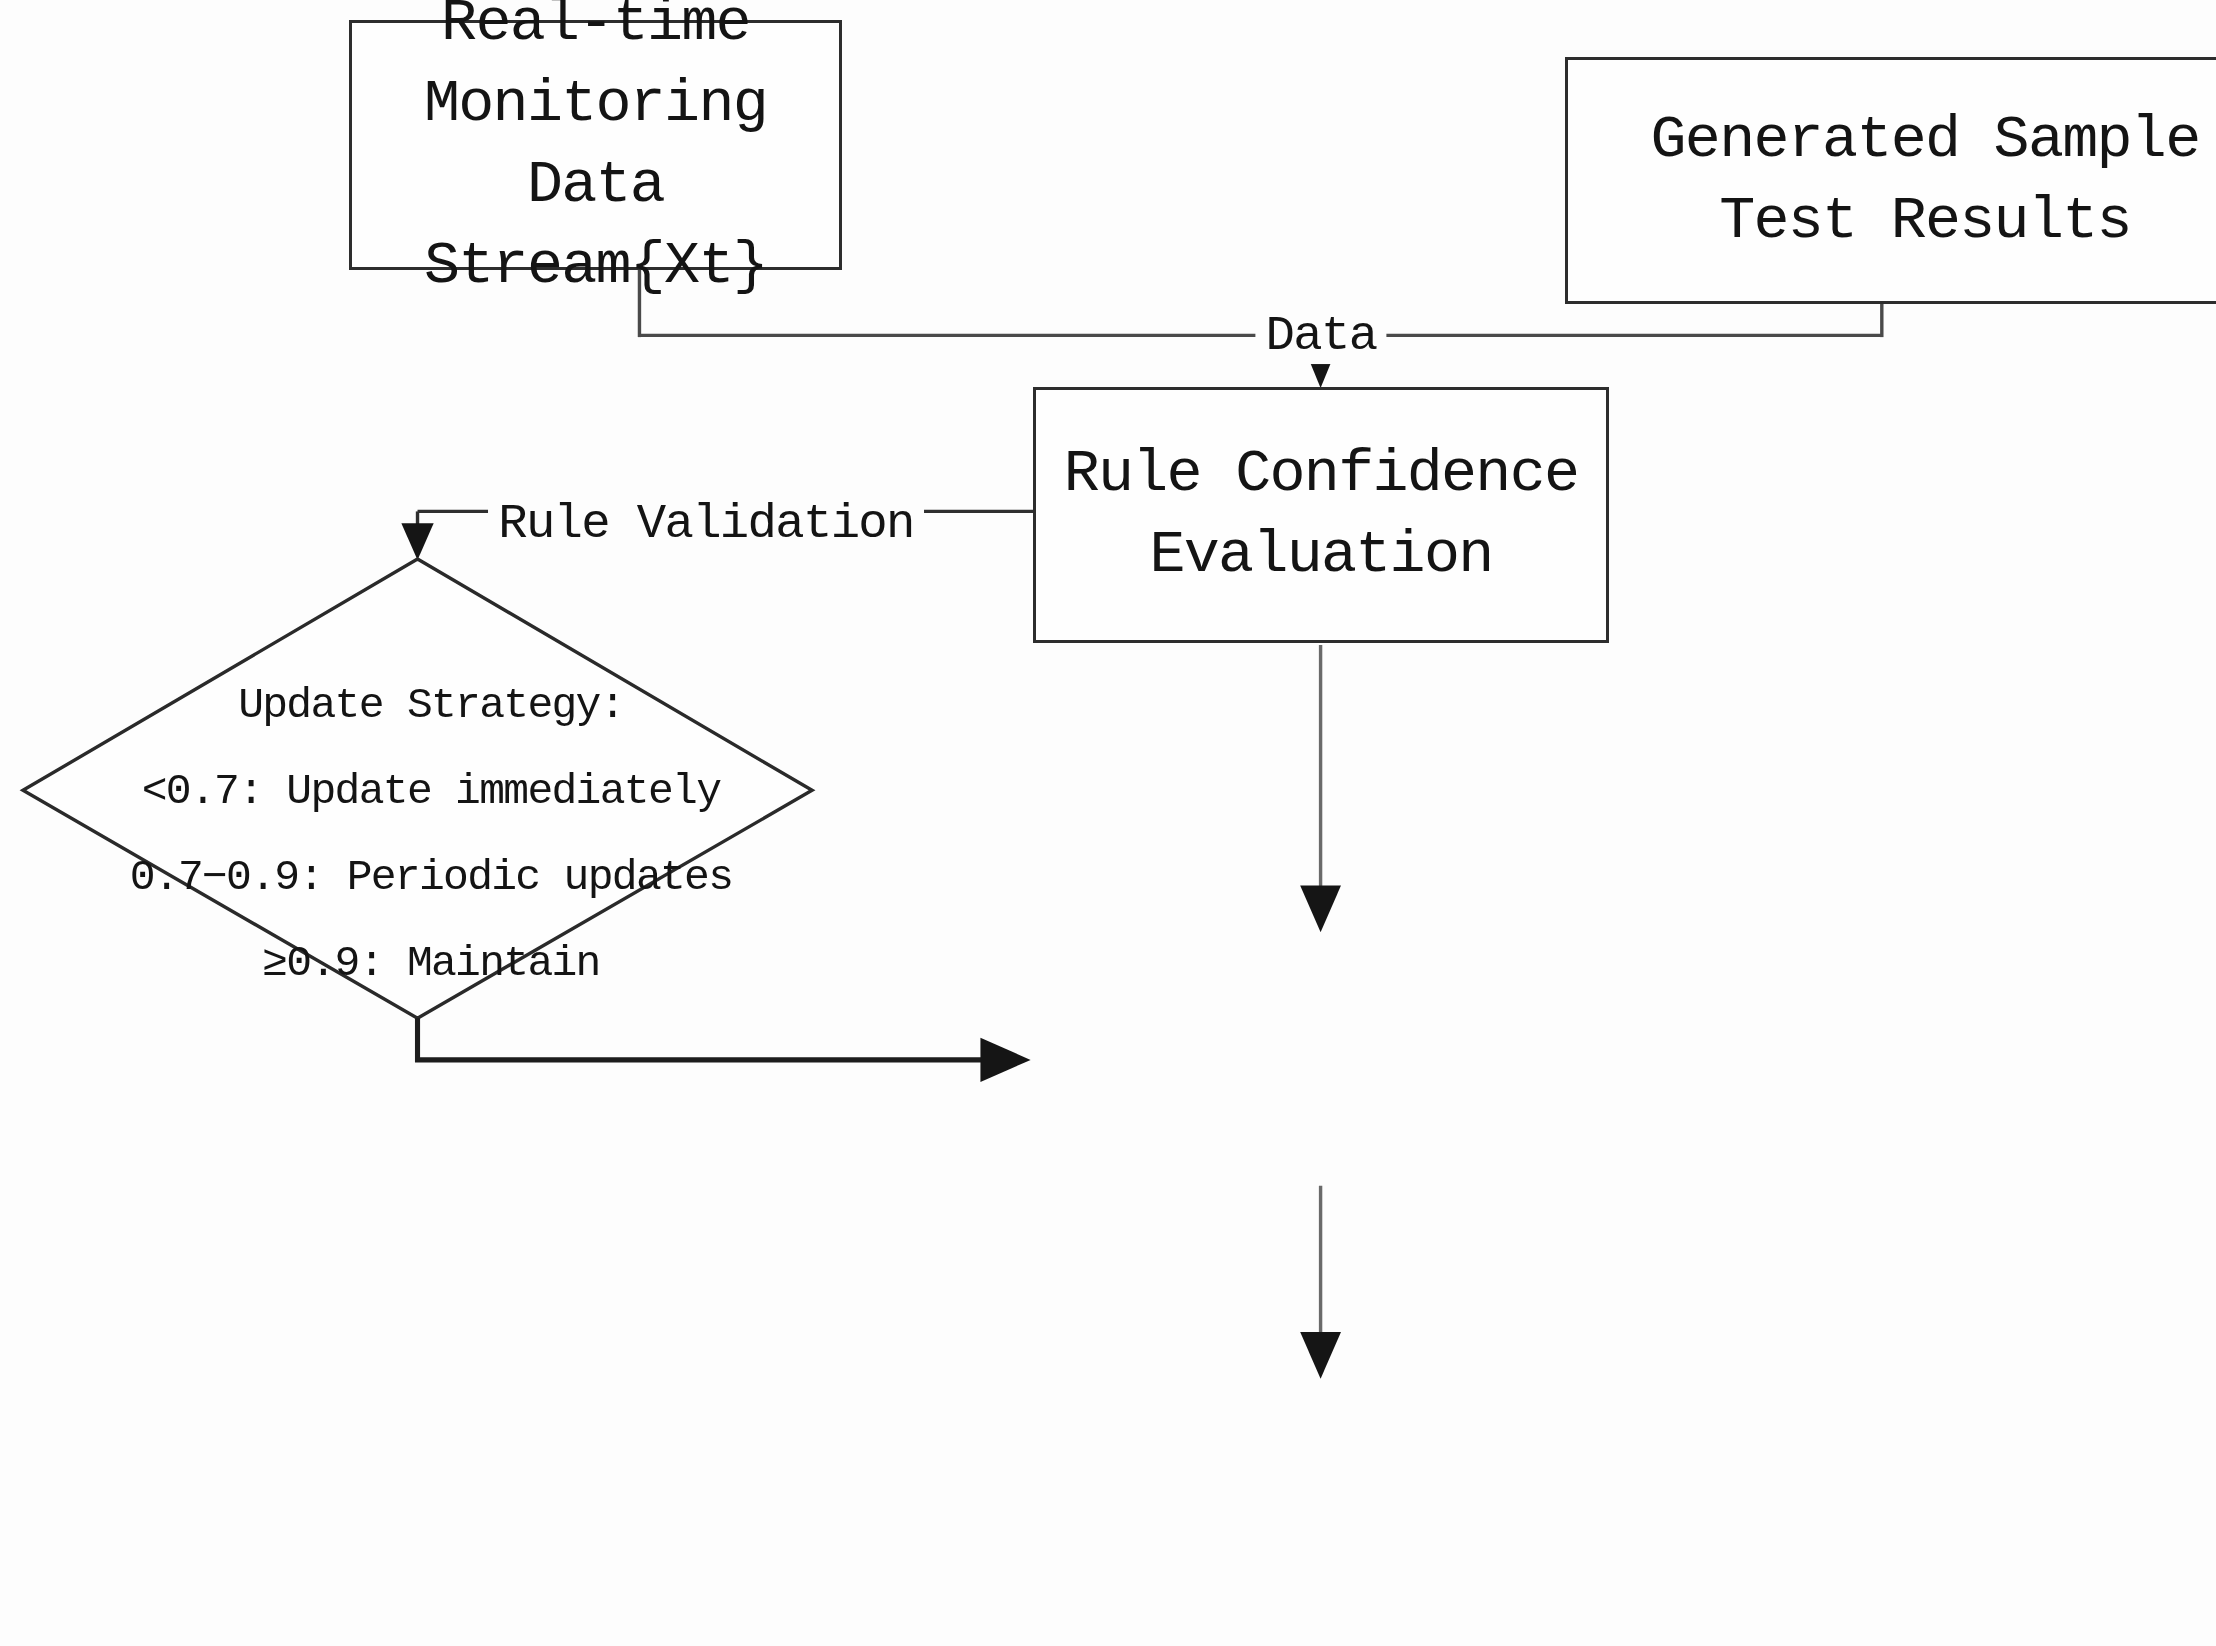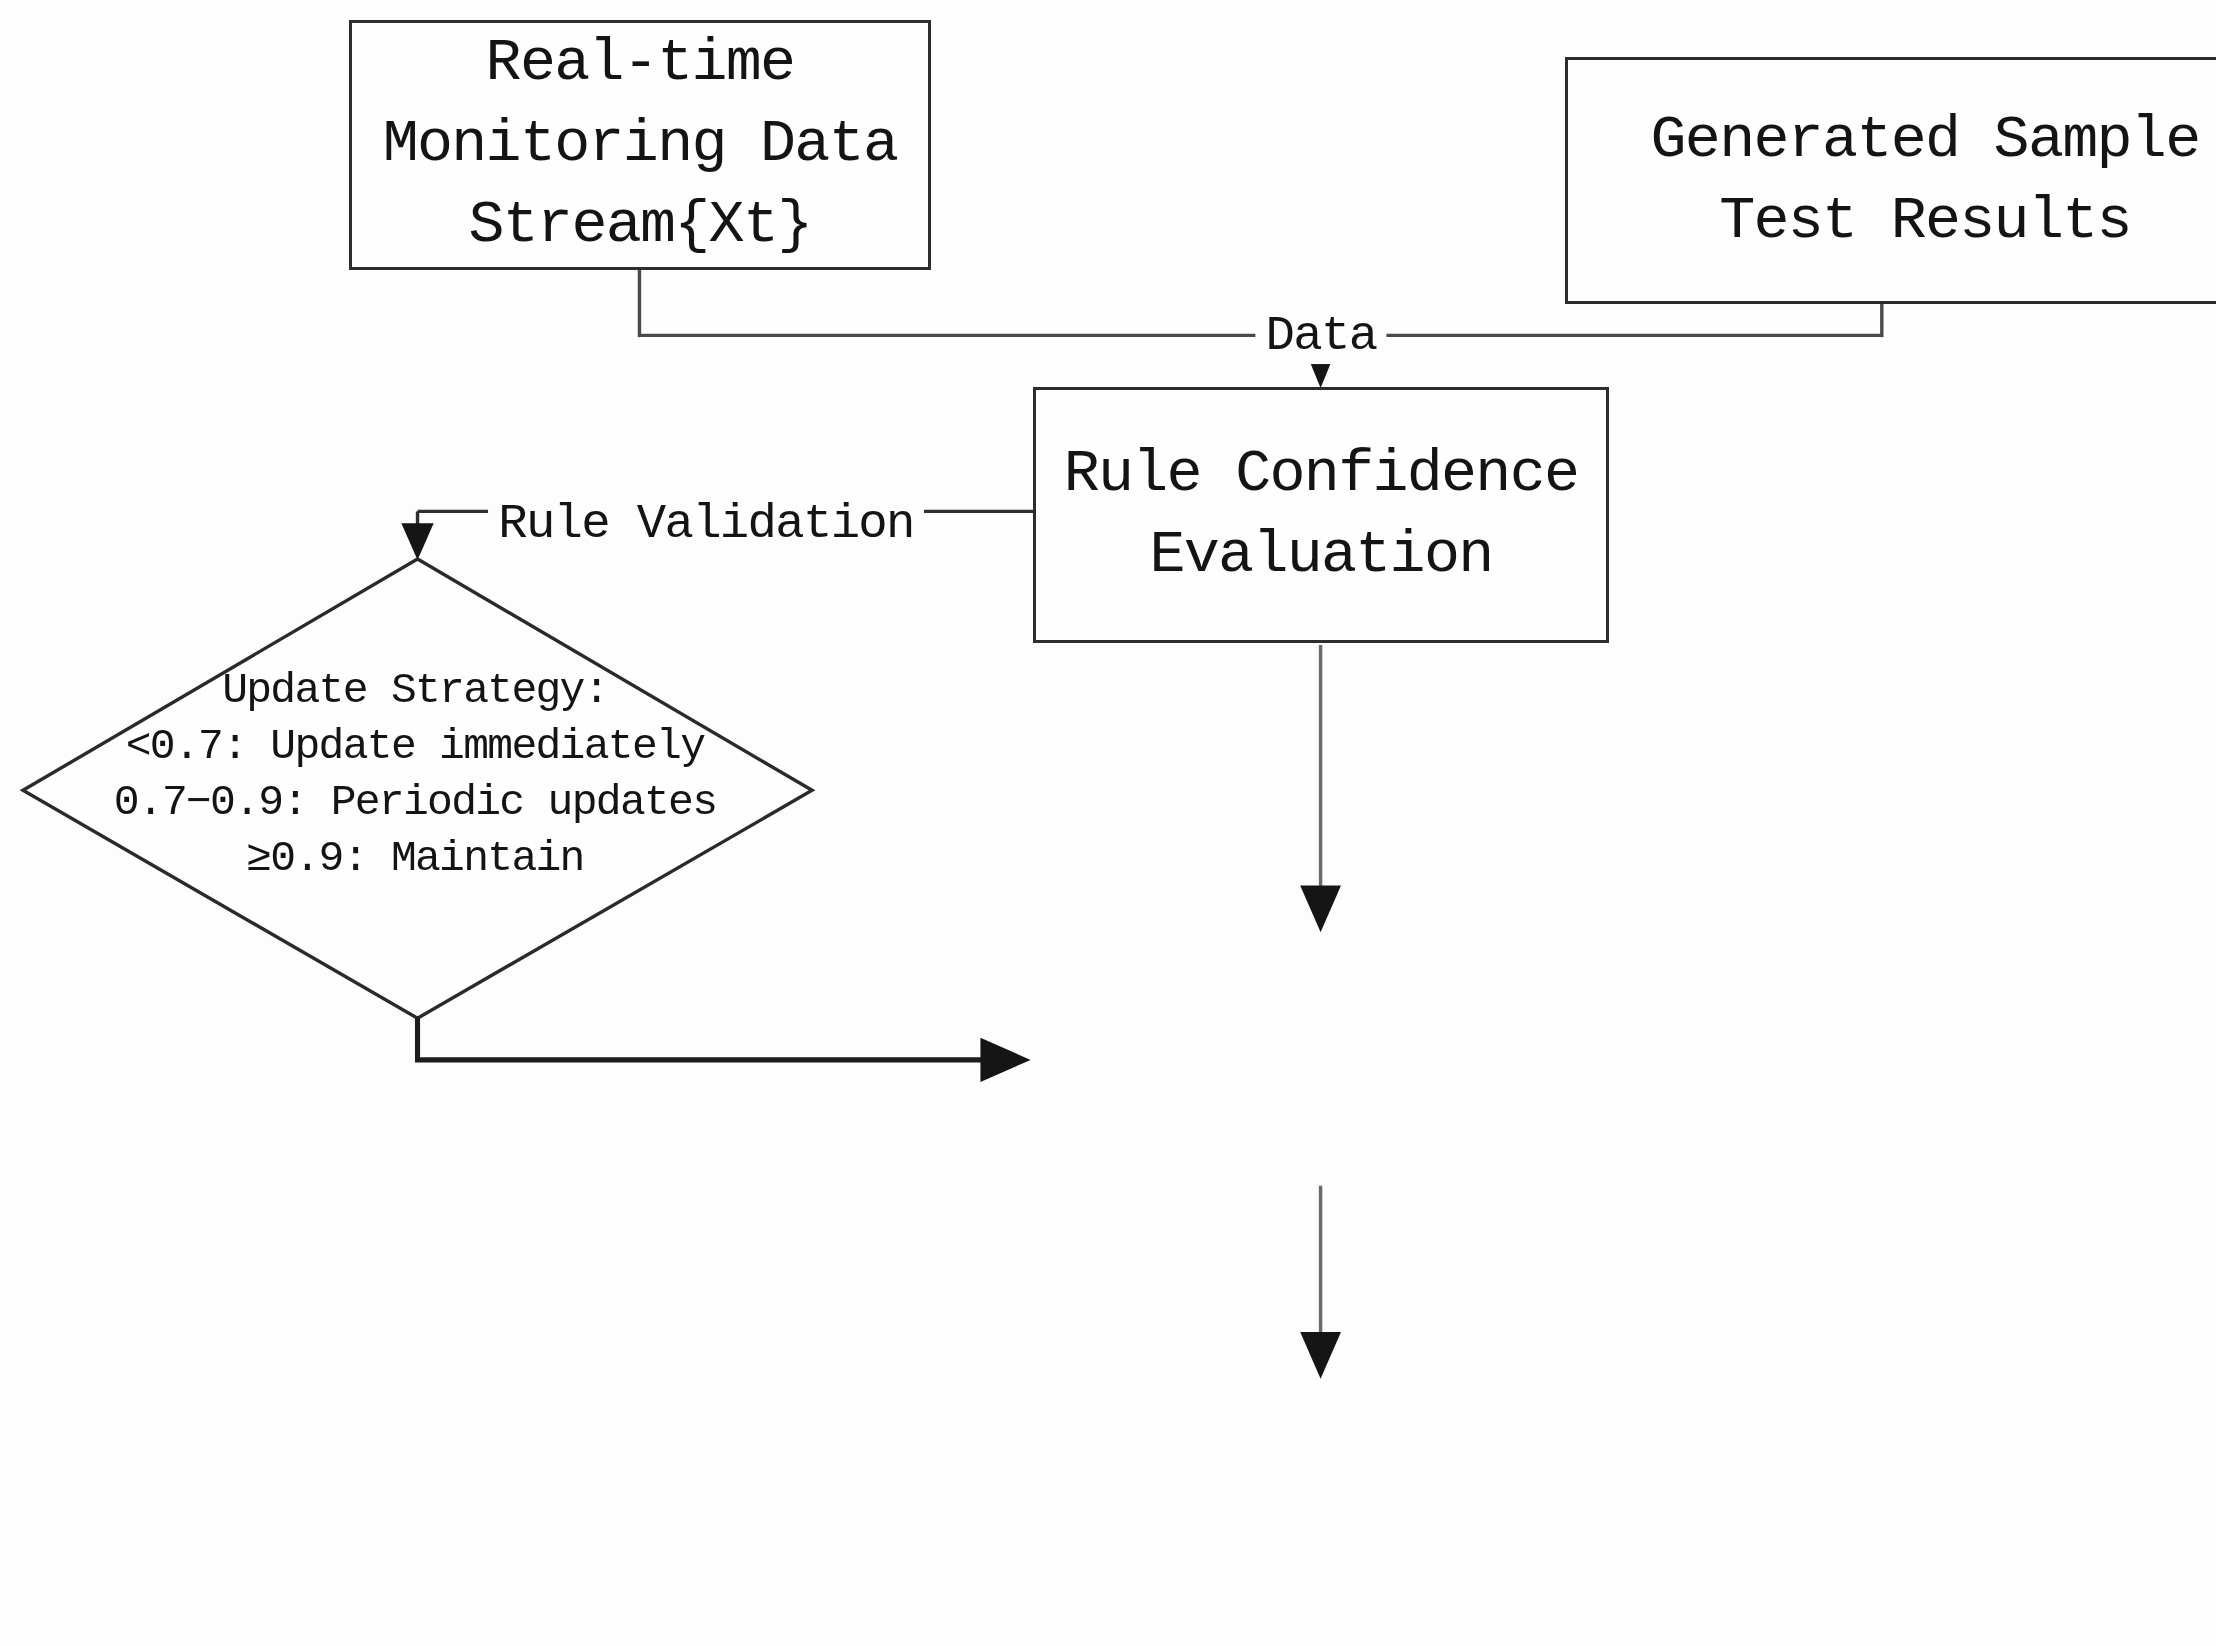--- a/index.html
+++ b/index.html
@@ -42,30 +42,30 @@
     transform: translate(-50%, -50%);
     background: #fdfdfd;
     padding: 0 10.2px;
     font-size: 49px;
     line-height: 1.1;
     letter-spacing: -1.7px;
     white-space: nowrap;
   }
   .diamond-text {
     position: absolute;
-    left: 7px;
+    left: 23px;
     top: 663px;
     width: 816px;
     text-align: center;
     font-size: 43px;
-    line-height: 56px;
+    line-height: 86px;
     letter-spacing: -1.7px;
     white-space: pre-line;
   }
-  .box-realtime   { left: 349px;  top: 19.6px;   width: 582px; height: 250px; }
+  .box-realtime   { left: 349px;  top: 19.6px;   width: 493px; height: 250px; }
   .box-generated  { left: 1565px; top: 21px;   width: 720px; height: 247px; margin-top: 36px; }
   .box-rce        { left: 1033px; top: 387px;  width: 576px; height: 256px; }
   .box-conflict   { left: 1033px; top: 933px; width: 576px; height: 251px; }
   .box-knowledge  { left: 1033px; top: 1379px; width: 576px; height: 253px; }
 </style>
 </head>
 <body>
 
 <div class="canvas">
 

